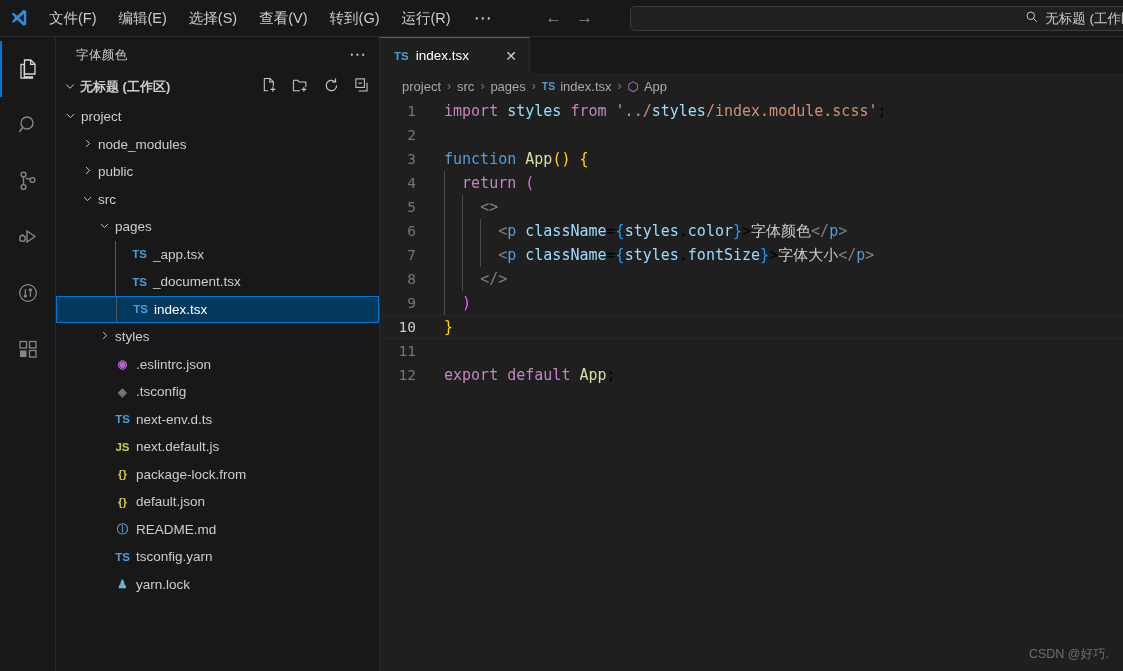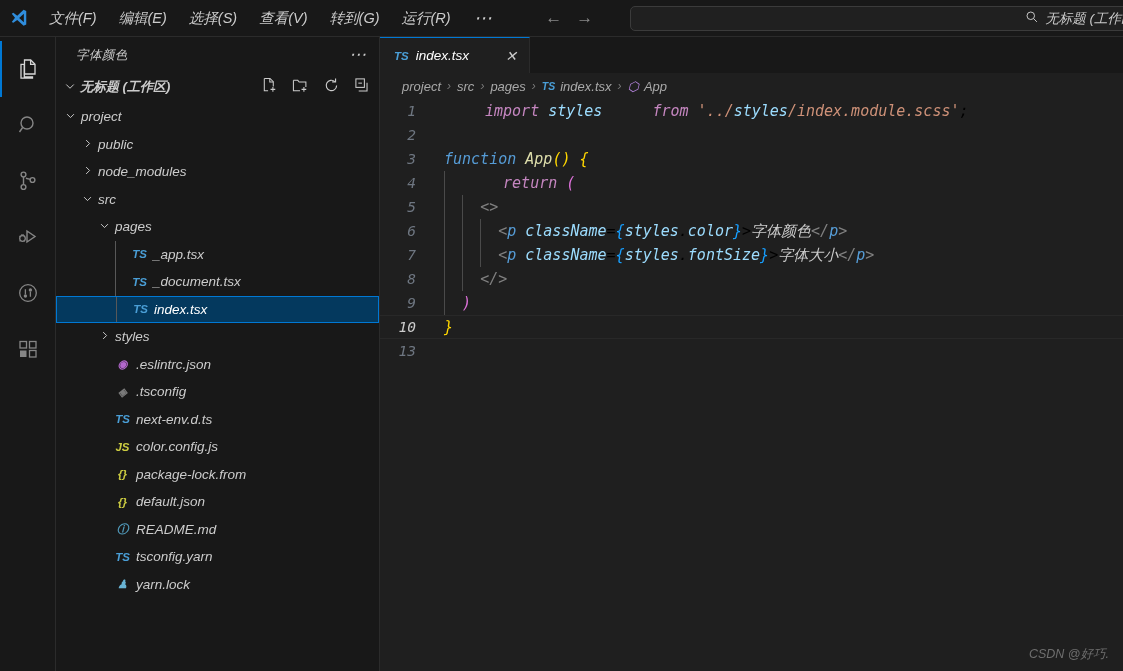--- a/index.html
+++ b/index.html
@@ -2,21 +2,21 @@
 <html><head>
 <meta charset="utf-8">
 <style>
   * { box-sizing: border-box; margin: 0; padding: 0; }
   html, body {
     width: 1123px; height: 671px;
     background: #1f1f1f;
     font-family: "Liberation Sans", sans-serif;
     overflow: hidden;
   }
-  .app { width: 1123px; height: 671px; display: flex; flex-direction: column; background:#ffffff;font-style:italic; }
+  .app { width: 1123px; height: 671px; display: flex; flex-direction: column; background:#ffffff; }
 
   
   .titlebar {
     height: 37px; flex: 0 0 37px;
     background: #181818;
     display: flex; align-items: center;
     border-bottom: 1px solid #2b2b2b;
     position: relative;
   }
   .vs-logo { width: 38px; height: 37px; display:flex; align-items:center; justify-content:center; }
@@ -133,21 +133,21 @@
   .code-line.active::after {
     content:''; position:absolute; left:0; right:0; bottom:0; height:1px; background:#282828;
   }
   .lineno {
     width: 58px; flex:0 0 58px; text-align:right; padding-right: 22px;
     color:#6e7681; font-family:"DejaVu Sans Mono", monospace; font-size: 14.5px;
   }
   .code-line.active .lineno { color:#cccccc; }
   .code-text { position: relative; padding-left: 6px; }
 
-  .kw      { color:#c586c0;margin-left:41px; }
+  .kw      { color:#c586c0; }
   .kw2     { color:#569cd6; }
   .var     { color:#9cdcfe; }
   .str     { color:#ce9178; }
   .fn      { color:#dcdcaa; }
   .brace-y { color:#ffd700; }
   .brace-p { color:#da70d6; }
   .brace-b { color:#179fff; }
   .tag     { color:#569cd6; }
   .frag    { color:#808080; }
   .cntext  { color:#cccccc; font-family:"DejaVu Sans", sans-serif; }
@@ -294,27 +294,27 @@
           <div class="row">
             <span class="chev" style="margin-left: 6px;"><svg width="11" height="11" viewBox="0 0 16 16">
                 <path d="M3 6l5 5 5-5" fill="none" stroke="#cccccc" stroke-width="1.4"></path>
               </svg></span>
             <span class="label">project</span>
           </div>
           <div class="row">
             <span class="chev" style="margin-left: 23px;"><svg width="11" height="11" viewBox="0 0 16 16">
                 <path d="M6 3l5 5-5 5" fill="none" stroke="#cccccc" stroke-width="1.4"></path>
               </svg></span>
-            <span class="label">public</span>
+            <span class="label">node_modules</span>
           </div>
           <div class="row">
             <span class="chev" style="margin-left: 23px;"><svg width="11" height="11" viewBox="0 0 16 16">
                 <path d="M6 3l5 5-5 5" fill="none" stroke="#cccccc" stroke-width="1.4"></path>
               </svg></span>
-            <span class="label">node_modules</span>
+            <span class="label">public</span>
           </div>
           <div class="row">
             <span class="chev" style="margin-left: 23px;"><svg width="11" height="11" viewBox="0 0 16 16">
                 <path d="M3 6l5 5 5-5" fill="none" stroke="#cccccc" stroke-width="1.4"></path>
               </svg></span>
             <span class="label">src</span>
           </div>
           <div class="row">
             <span class="chev" style="margin-left: 40px;"><svg width="11" height="11" viewBox="0 0 16 16">
                 <path d="M3 6l5 5 5-5" fill="none" stroke="#cccccc" stroke-width="1.4"></path>
@@ -356,21 +356,21 @@
             <span class="label">.tsconfig</span>
           </div>
           <div class="row">
             <span class="chev" style="margin-left: 40px;"></span>
             <span class="ficon ts-ic">TS</span>
             <span class="label">next-env.d.ts</span>
           </div>
           <div class="row">
             <span class="chev" style="margin-left: 40px;"></span>
             <span class="ficon js-ic">JS</span>
-            <span class="label">color.config.js</span>
+            <span class="label">next.default.js</span>
           </div>
           <div class="row">
             <span class="chev" style="margin-left: 40px;"></span>
             <span class="ficon json-ic">{}</span>
             <span class="label">package-lock.from</span>
           </div>
           <div class="row">
             <span class="chev" style="margin-left: 40px;"></span>
             <span class="ficon json-ic">{}</span>
             <span class="label">default.json</span>
@@ -420,19 +420,20 @@
           <div class="code-line"><span class="lineno">1</span><span class="code-text"><span><span class="kw">import</span> <span class="var">styles</span> <span class="kw">from</span> <span class="str">'../<span class="var">styles</span>/index.module.scss'</span>;</span></span></div>
           <div class="code-line"><span class="lineno">2</span><span class="code-text"><span></span></span></div>
           <div class="code-line"><span class="lineno">3</span><span class="code-text"><span><span class="kw2">function</span> <span class="fn">App</span><span class="brace-y">()</span> <span class="brace-y">{</span></span></span></div>
           <div class="code-line"><span class="lineno">4</span><span class="code-text"><span class="ind-guide" style="left: 6px;"></span><span>  <span class="kw">return</span> <span class="brace-p">(</span></span></span></div>
           <div class="code-line"><span class="lineno">5</span><span class="code-text"><span class="ind-guide" style="left: 6px;"></span><span class="ind-guide" style="left: 24px;"></span><span>    <span class="frag">&lt;&gt;</span></span></span></div>
           <div class="code-line"><span class="lineno">6</span><span class="code-text"><span class="ind-guide" style="left: 6px;"></span><span class="ind-guide" style="left: 24px;"></span><span class="ind-guide" style="left: 42px;"></span><span>      <span class="frag">&lt;</span><span class="tag">p</span> <span class="var">className</span>=<span class="brace-b">{</span><span class="var">styles</span>.<span class="var">color</span><span class="brace-b">}</span>&gt;<span class="cntext">字体颜色</span><span class="frag">&lt;/</span><span class="tag">p</span><span class="frag">&gt;</span></span></span></div>
           <div class="code-line"><span class="lineno">7</span><span class="code-text"><span class="ind-guide" style="left: 6px;"></span><span class="ind-guide" style="left: 24px;"></span><span class="ind-guide" style="left: 42px;"></span><span>      <span class="frag">&lt;</span><span class="tag">p</span> <span class="var">className</span>=<span class="brace-b">{</span><span class="var">styles</span>.<span class="var">fontSize</span><span class="brace-b">}</span>&gt;<span class="cntext">字体大小</span><span class="frag">&lt;/</span><span class="tag">p</span><span class="frag">&gt;</span></span></span></div>
           <div class="code-line"><span class="lineno">8</span><span class="code-text"><span class="ind-guide" style="left: 6px;"></span><span class="ind-guide" style="left: 24px;"></span><span>    <span class="frag">&lt;/&gt;</span></span></span></div>
           <div class="code-line"><span class="lineno">9</span><span class="code-text"><span class="ind-guide" style="left: 6px;"></span><span>  <span class="brace-p">)</span></span></span></div>
           <div class="code-line active"><span class="lineno">10</span><span class="code-text"><span><span class="brace-y">}</span></span></span></div>
-          <div class="code-line"><span class="lineno">13</span><span class="code-text"><span></span></span></div>
+          <div class="code-line"><span class="lineno">11</span><span class="code-text"><span></span></span></div>
+          <div class="code-line"><span class="lineno">12</span><span class="code-text"><span><span class="kw">export</span> <span class="kw">default</span> <span class="fn">App</span>;</span></span></div>
         </div>
     </div>
   </div>
 
   <div class="watermark">CSDN @好巧.</div>
 </div>
 
 </body></html>

